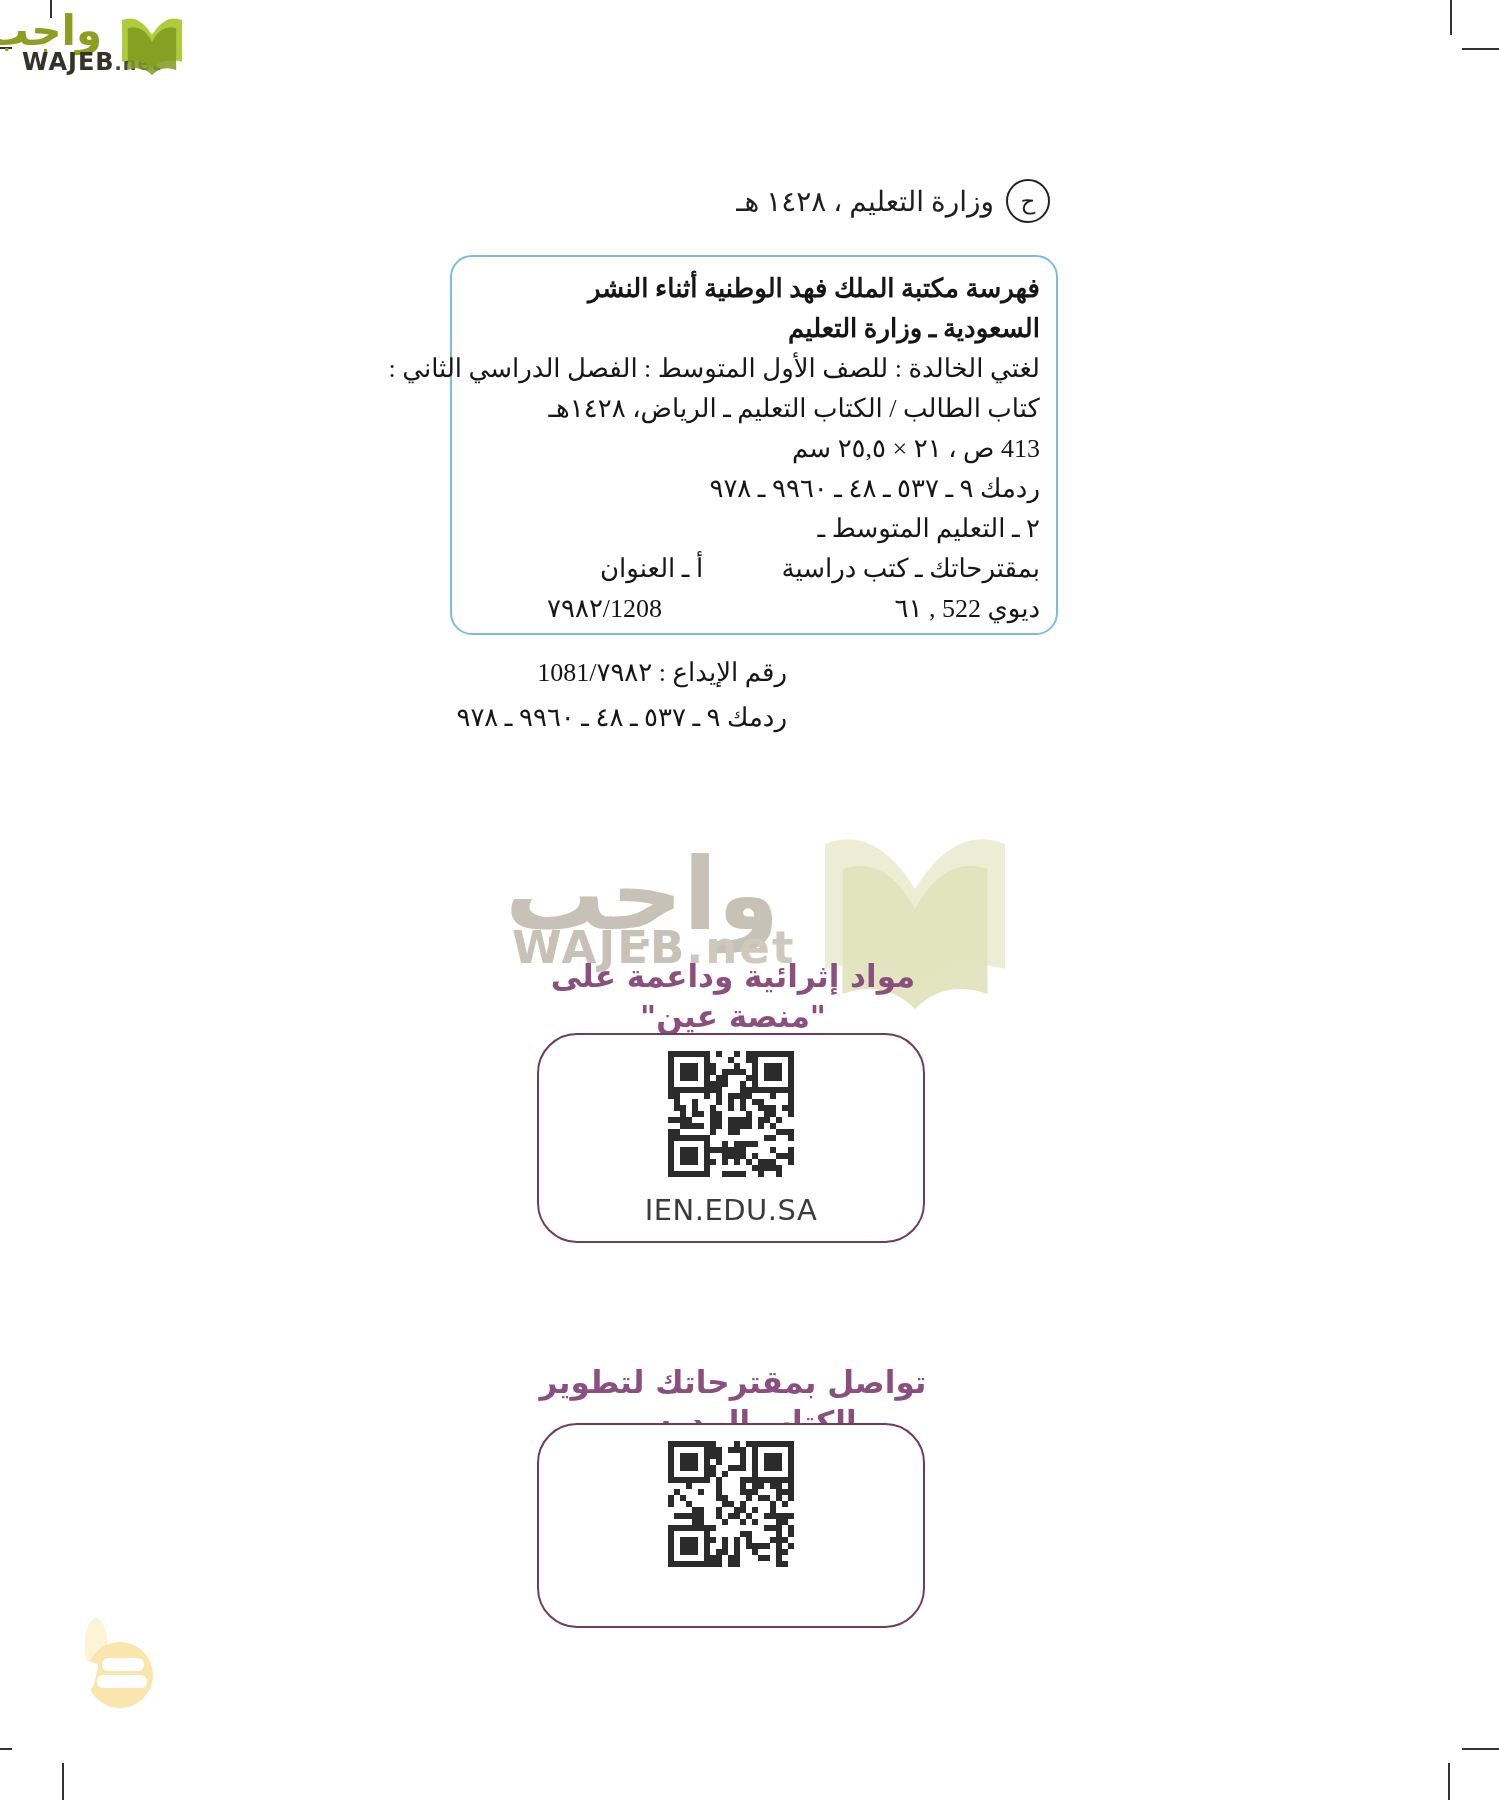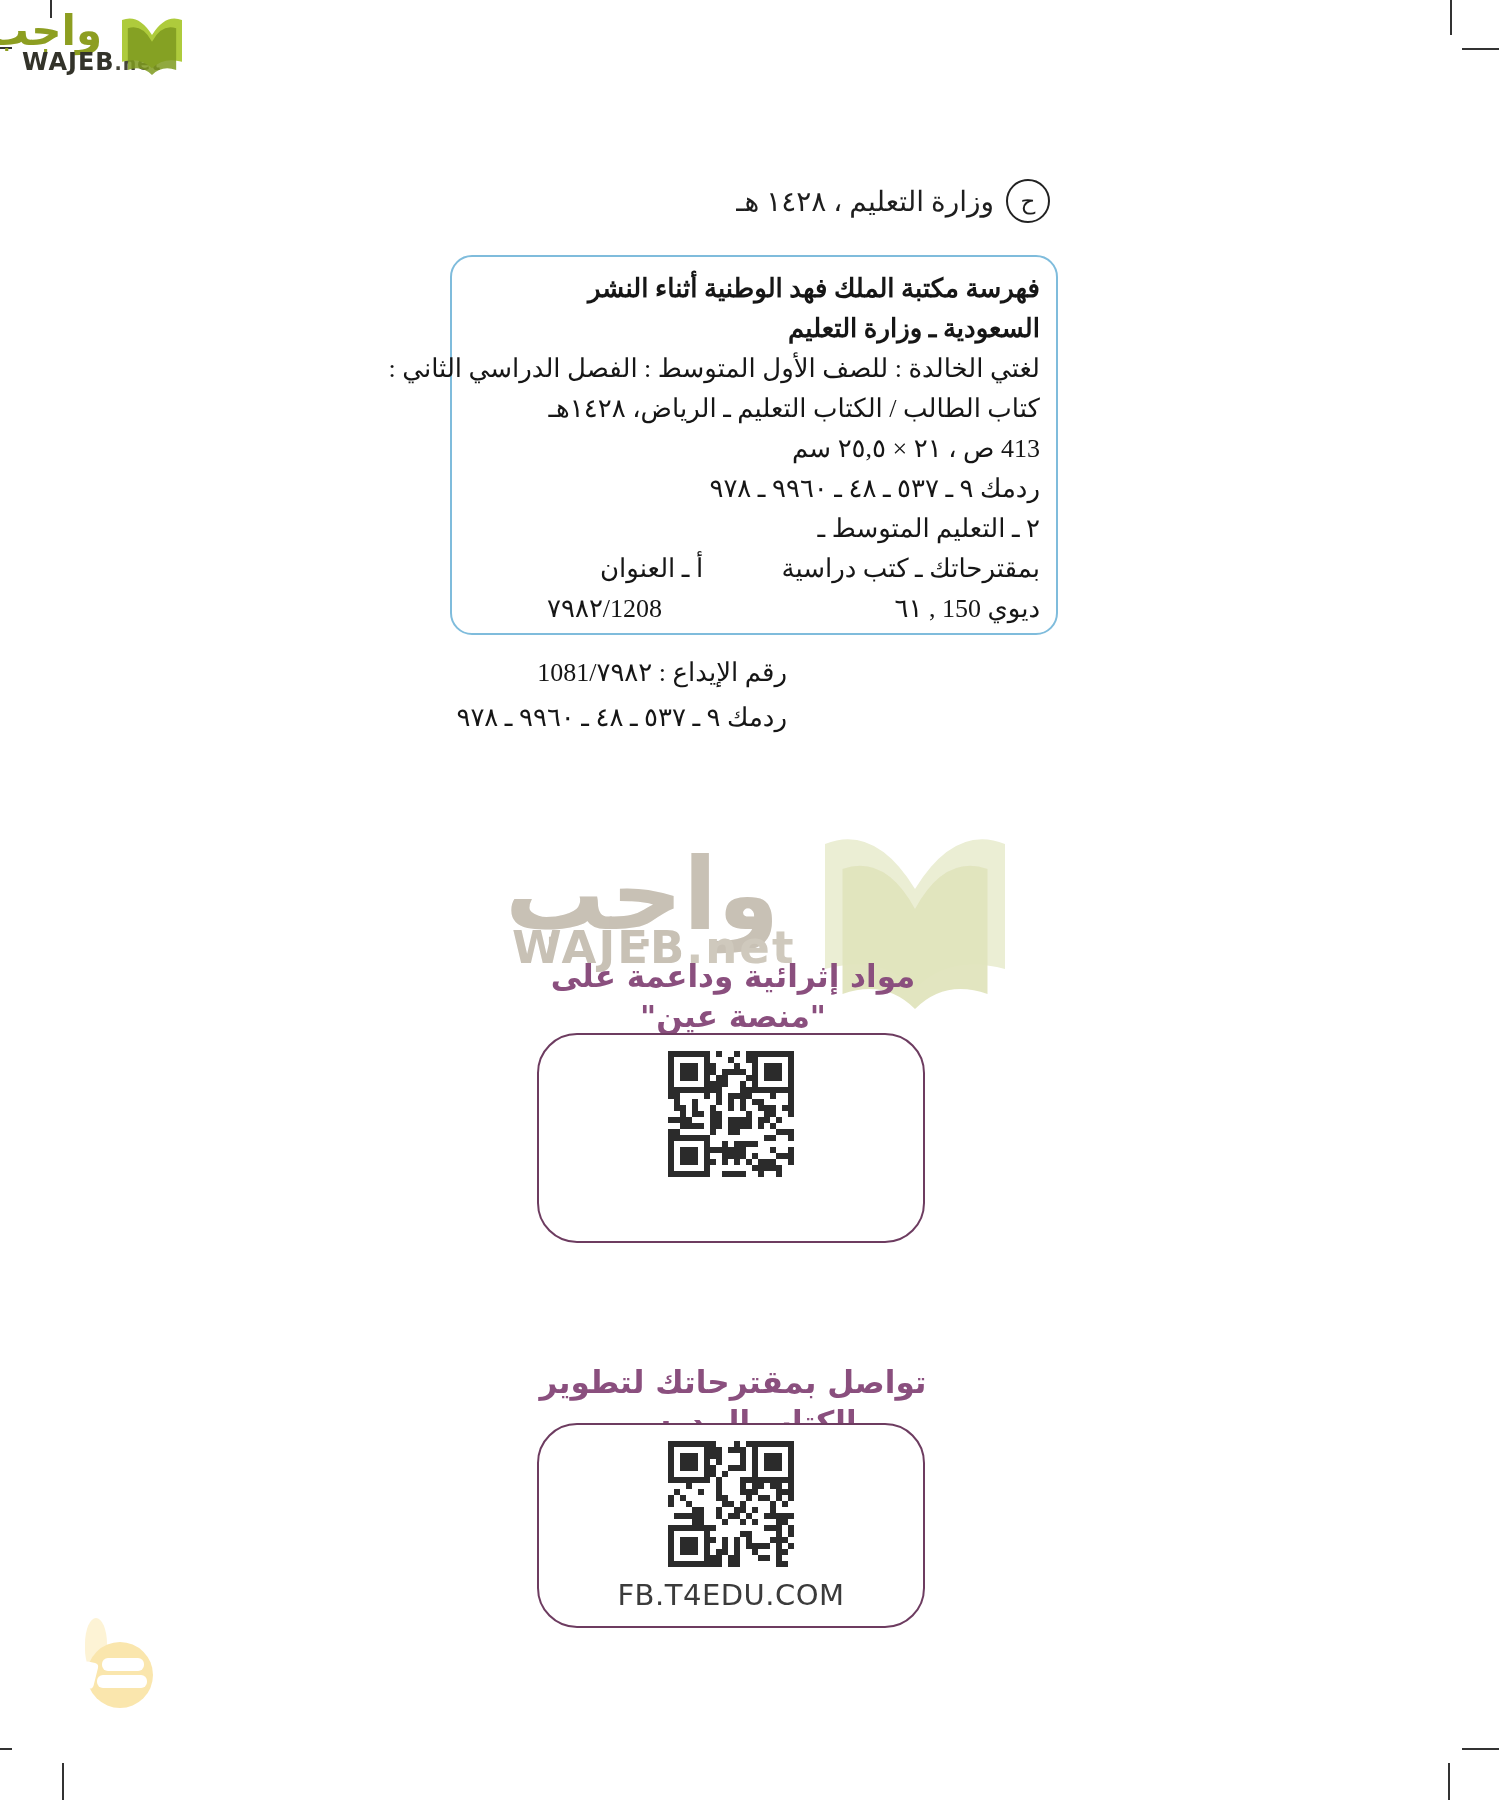--- a/index.html
+++ b/index.html
@@ -111,21 +111,21 @@
   <div class="ln">413 ص ، ٢١ × ٢٥,٥ سم</div>
   <div class="ln">ردمك ٩ ـ ٥٣٧ ـ ٤٨ ـ ٩٩٦٠ ـ ٩٧٨</div>
   <div class="row2">
     <span class="cl ml1">٢ ـ التعليم المتوسط ـ</span>
   </div>
   <div class="row2">
     <span class="cl">بمقترحاتك ـ كتب دراسية</span>
     <span class="cl ml2">أ ـ العنوان</span>
   </div>
   <div class="row2">
-    <span class="cl">ديوي 150 , ٦١</span>
+    <span class="cl">ديوي 522 , ٦١</span>
     <span class="cl ml3">1208/٧٩٨٢</span>
   </div>
 </div>
 
 <div class="abs deposit">
   <div>رقم الإيداع : 1081/٧٩٨٢</div>
   <div>ردمك ٩ ـ ٥٣٧ ـ ٤٨ ـ ٩٩٦٠ ـ ٩٧٨</div>
 </div>
 
 <div class="abs wm wm-ar">واجب</div>
@@ -374,20 +374,21 @@
       <i style="position:absolute;left:24px;top:120px;width:6px;height:6px;background:#2b2b2b"></i>
       <i style="position:absolute;left:30px;top:120px;width:6px;height:6px;background:#2b2b2b"></i>
       <i style="position:absolute;left:36px;top:120px;width:6px;height:6px;background:#2b2b2b"></i>
       <i style="position:absolute;left:54px;top:120px;width:6px;height:6px;background:#2b2b2b"></i>
       <i style="position:absolute;left:60px;top:120px;width:6px;height:6px;background:#2b2b2b"></i>
       <i style="position:absolute;left:66px;top:120px;width:6px;height:6px;background:#2b2b2b"></i>
       <i style="position:absolute;left:72px;top:120px;width:6px;height:6px;background:#2b2b2b"></i>
       <i style="position:absolute;left:90px;top:120px;width:6px;height:6px;background:#2b2b2b"></i>
       <i style="position:absolute;left:108px;top:120px;width:6px;height:6px;background:#2b2b2b"></i>
     </div>
+  <div class="qr-label">IEN.EDU.SA</div>
 </div>
 
 <div class="abs sec-h h2">تواصل بمقترحاتك لتطوير الكتاب المدرسي</div>
 <div class="abs qrbox qb2">
   <div class="qr" style="width: 126px; height: 126px; position: absolute; left: 50%; transform: translateX(-50%);">
       <i style="position:absolute;left:0px;top:0px;width:6px;height:6px;background:#2b2b2b"></i>
       <i style="position:absolute;left:6px;top:0px;width:6px;height:6px;background:#2b2b2b"></i>
       <i style="position:absolute;left:12px;top:0px;width:6px;height:6px;background:#2b2b2b"></i>
       <i style="position:absolute;left:18px;top:0px;width:6px;height:6px;background:#2b2b2b"></i>
       <i style="position:absolute;left:24px;top:0px;width:6px;height:6px;background:#2b2b2b"></i>
@@ -605,21 +606,20 @@
       <i style="position:absolute;left:24px;top:120px;width:6px;height:6px;background:#2b2b2b"></i>
       <i style="position:absolute;left:30px;top:120px;width:6px;height:6px;background:#2b2b2b"></i>
       <i style="position:absolute;left:36px;top:120px;width:6px;height:6px;background:#2b2b2b"></i>
       <i style="position:absolute;left:42px;top:120px;width:6px;height:6px;background:#2b2b2b"></i>
       <i style="position:absolute;left:48px;top:120px;width:6px;height:6px;background:#2b2b2b"></i>
       <i style="position:absolute;left:60px;top:120px;width:6px;height:6px;background:#2b2b2b"></i>
       <i style="position:absolute;left:66px;top:120px;width:6px;height:6px;background:#2b2b2b"></i>
       <i style="position:absolute;left:108px;top:120px;width:6px;height:6px;background:#2b2b2b"></i>
       <i style="position:absolute;left:114px;top:120px;width:6px;height:6px;background:#2b2b2b"></i>
     </div>
-  <div class="qr-label">FB.T4EDU.COM</div>
 </div>
 
 <div class="abs emblem">
   <div class="wheat"></div>
   <div class="circle"></div>
   <div class="notch"></div>
   <div class="bar b1"></div>
   <div class="bar b2"></div>
 </div>
 

